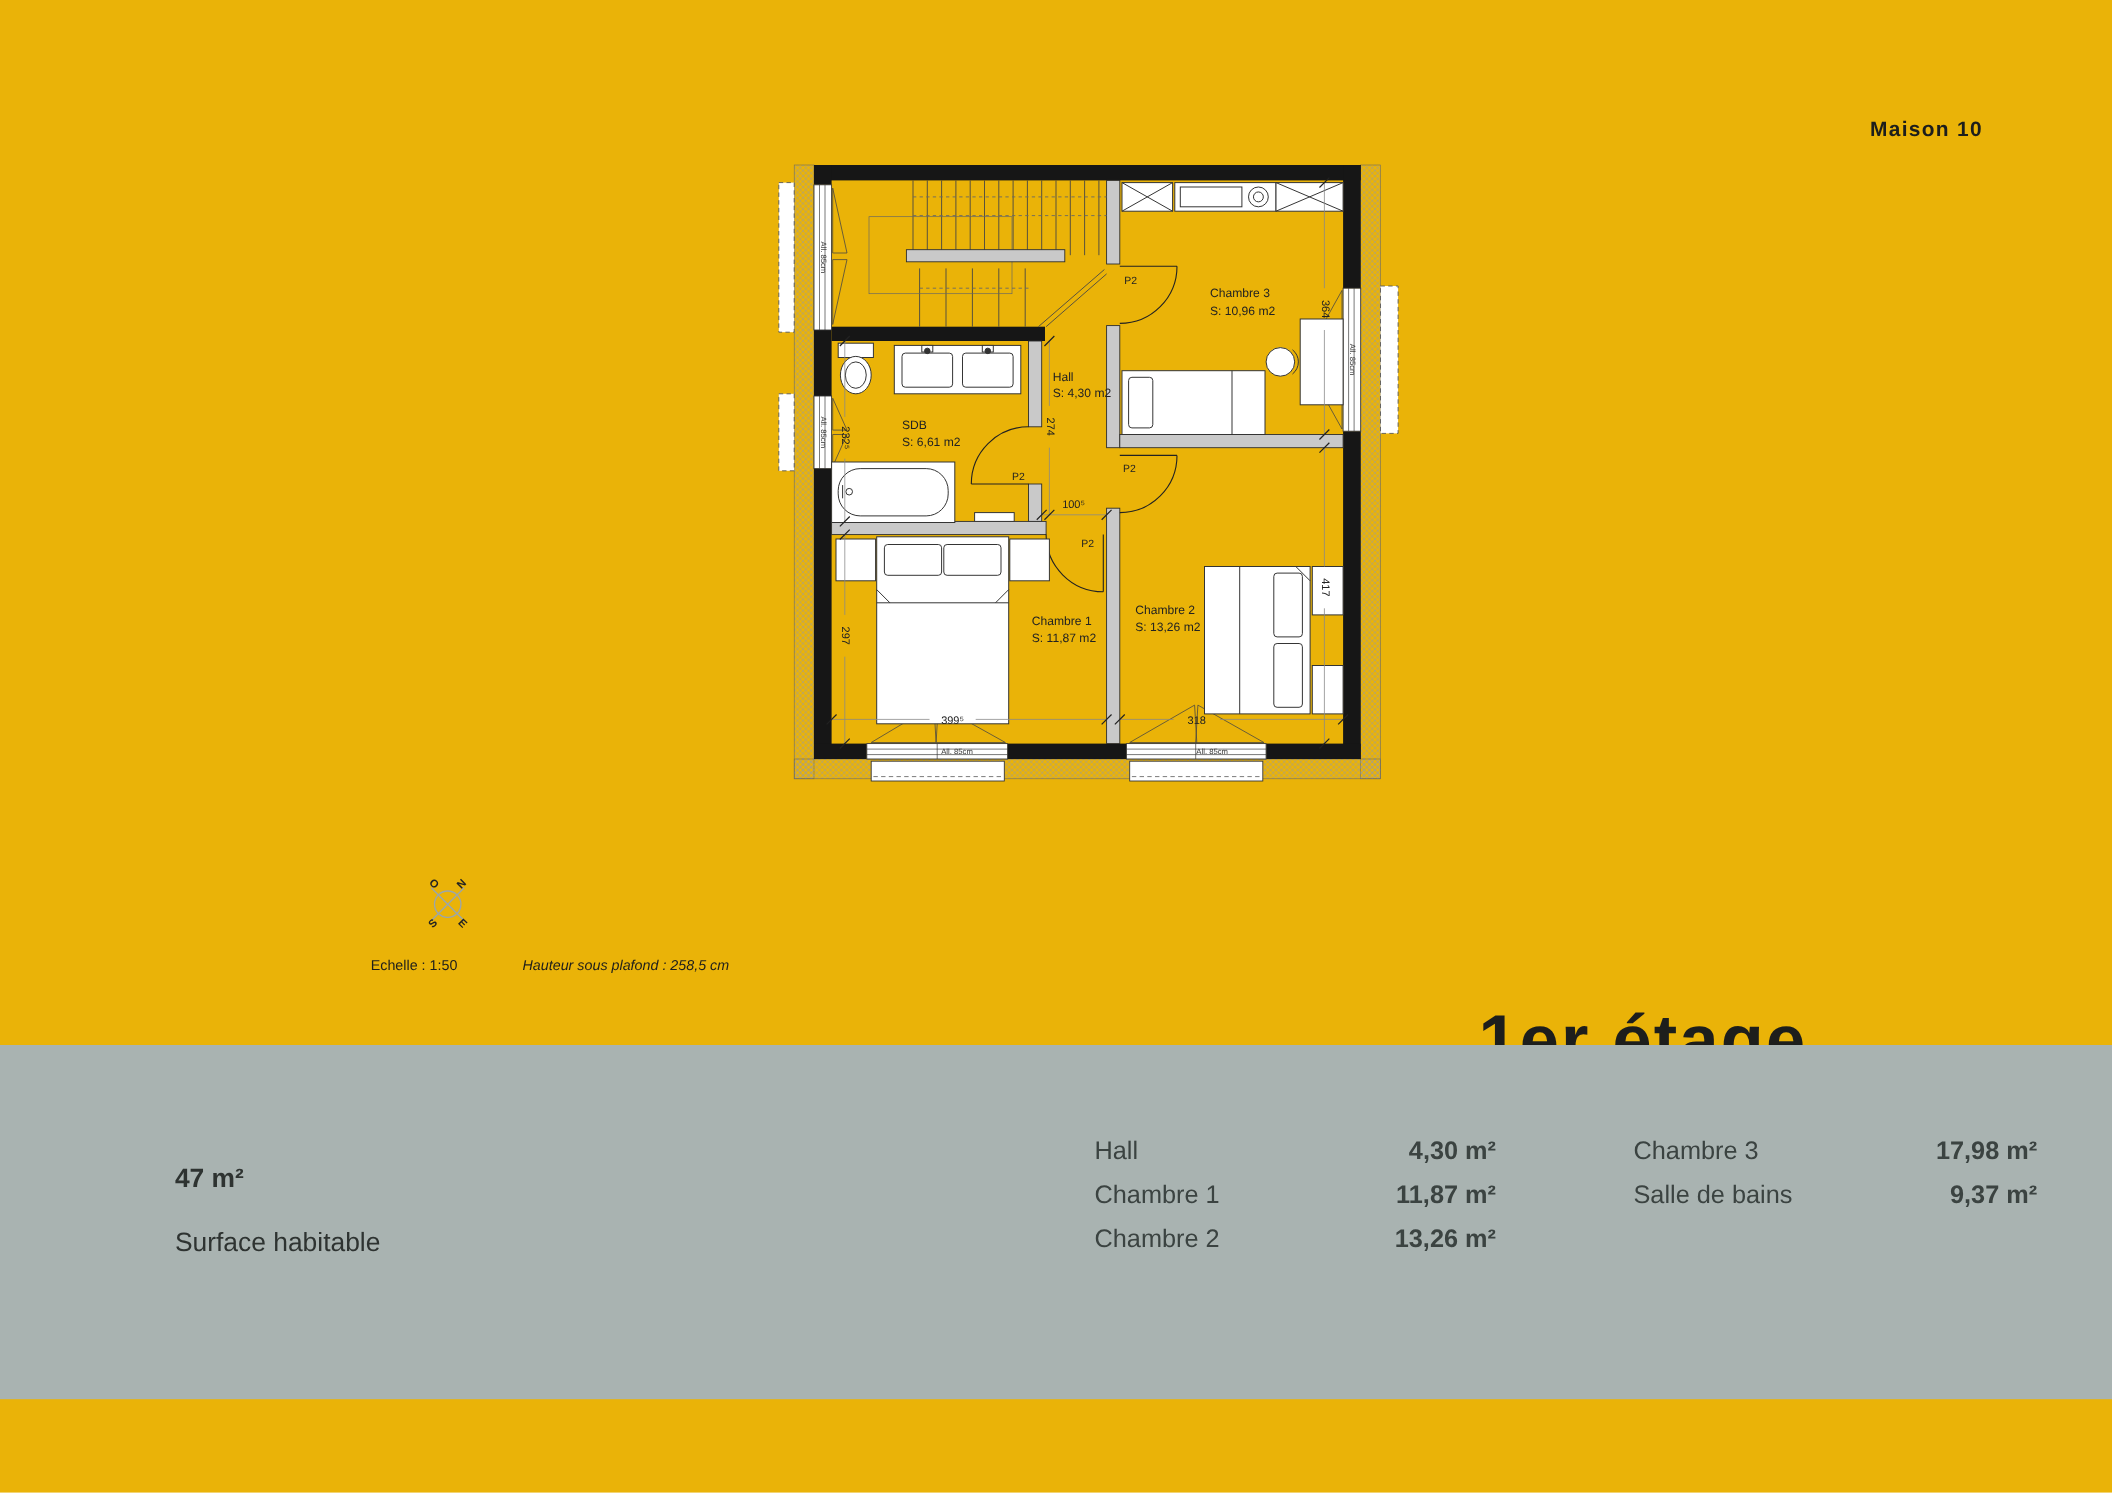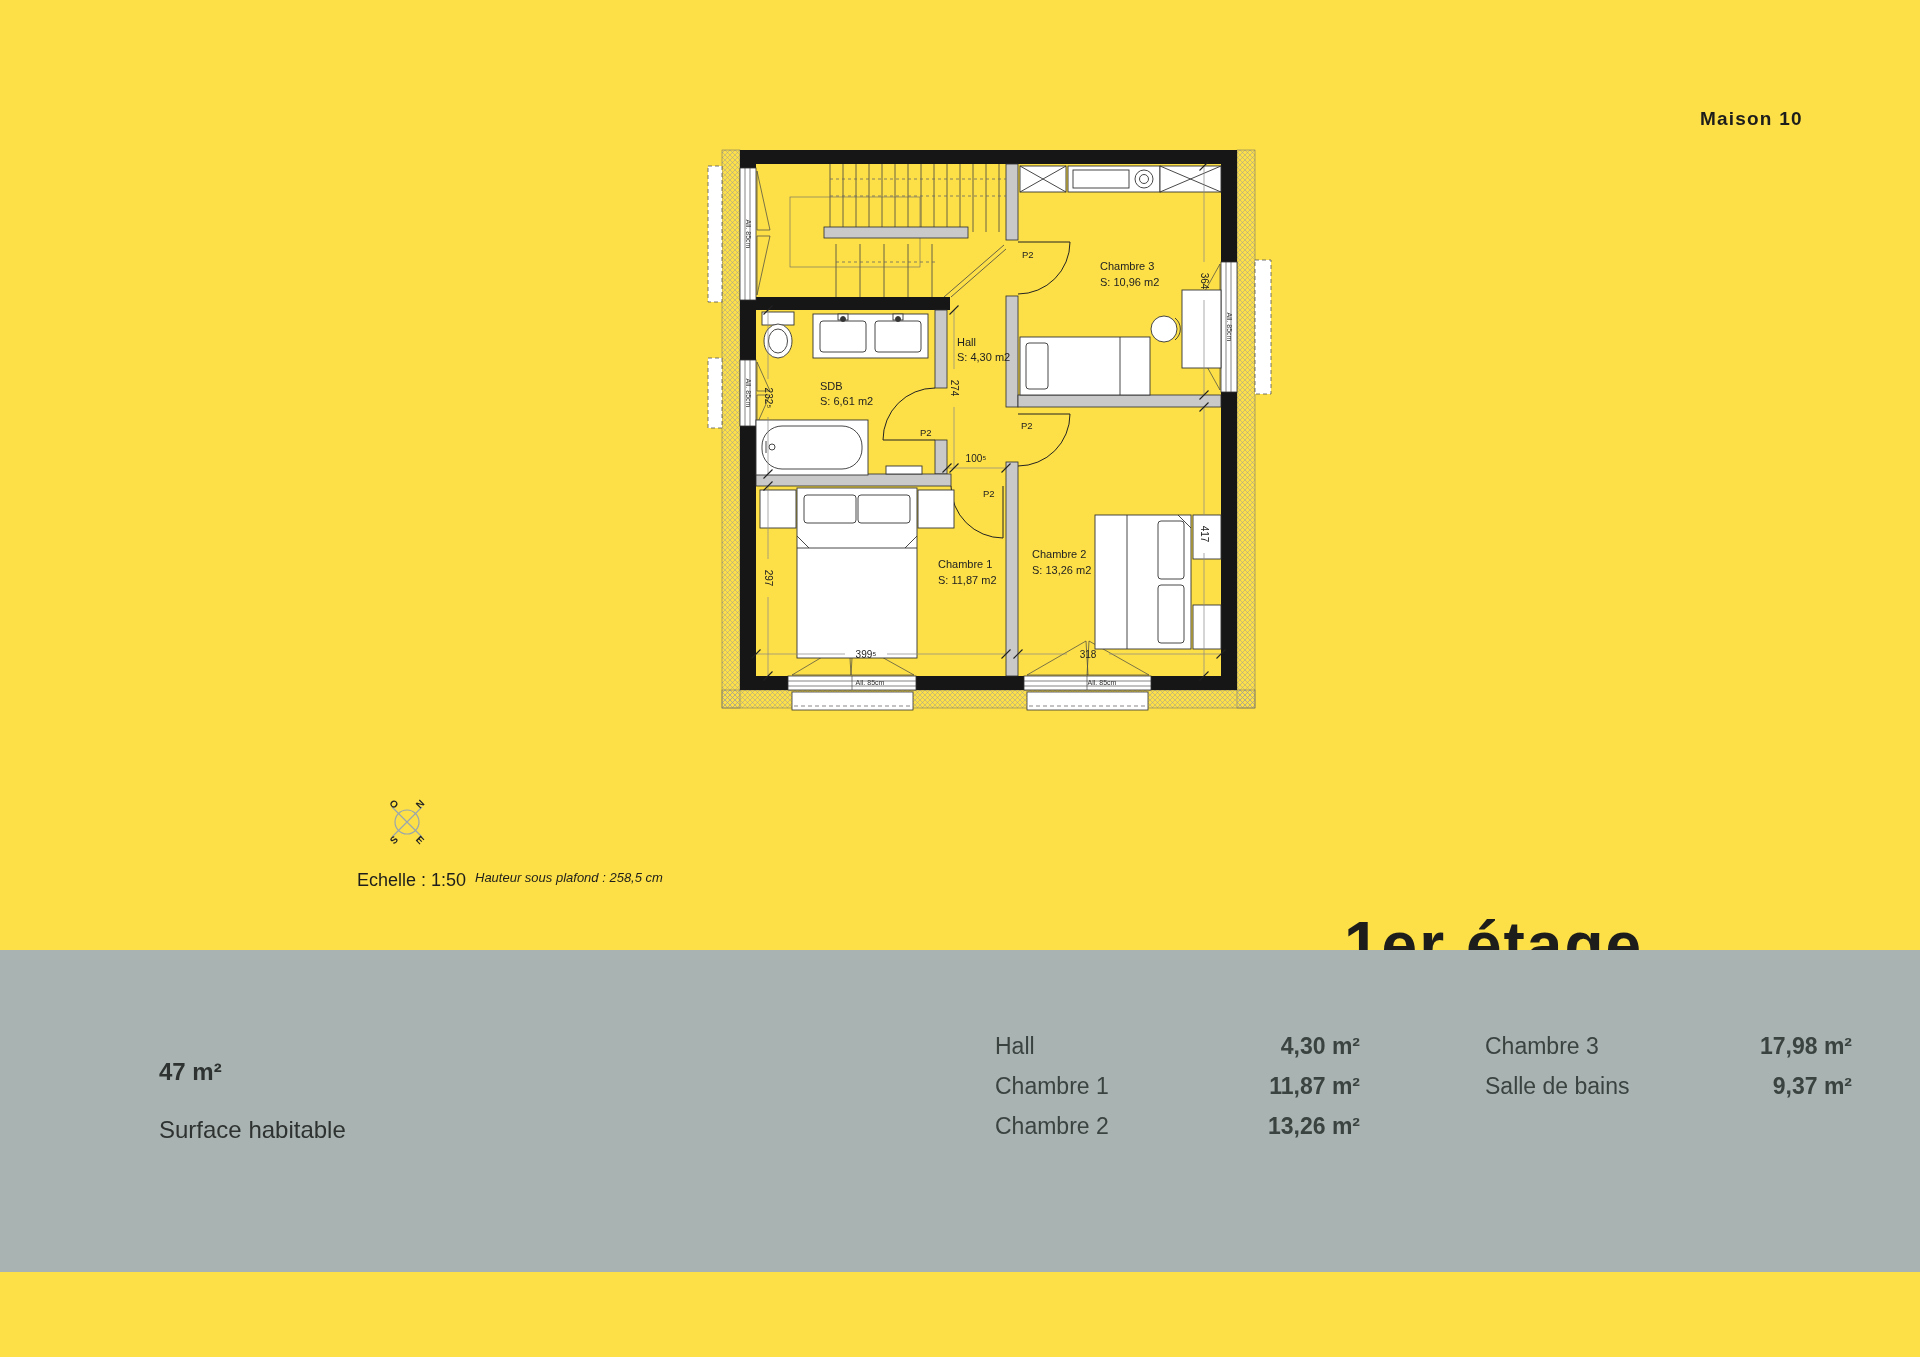--- a/index.html
+++ b/index.html
@@ -1,20 +1,20 @@
 <!DOCTYPE html>
 <html><head>
 <meta charset="utf-8">
 <style>
   html,body{margin:0;padding:0;background:#fff;}
-  .page{position:relative;width:1920px;height:1357px;background:#fde047;overflow:hidden;
+  .page{position:relative;width:1920px;height:1357px;background:#eab308;overflow:hidden;
         font-family:"Liberation Sans", sans-serif;}
   .abs{position:absolute;}
   .project-title{left:1700px;top:108px;font-size:19px;font-weight:bold;letter-spacing:1.2px;color:#1d1e1c;}
-  .meta-scale{left:357px;top:870px;font-size:18px;color:#1d1e1c;}
+  .meta-scale{left:337px;top:870px;font-size:13px;color:#1d1e1c;}
   .meta-ceiling{left:475px;top:870px;font-size:13px;color:#1d1e1c;font-style:italic;}
   .floor-title{left:1344px;top:908px;font-size:64px;font-weight:bold;letter-spacing:2px;color:#1d1e1c;}
   .banner{left:0;top:950px;width:1920px;height:322px;background:#a9b3b1;}
   .surface-value{left:159px;top:1058px;font-size:24px;font-weight:bold;color:#2e3331;}
   .surface-label{left:159px;top:1088px;font-size:24px;color:#2e3331;margin-top:28px;}
   .room-row{position:absolute;display:flex;justify-content:space-between;font-size:23px;color:#3b4341;}
   .room-row .lab{white-space:nowrap;}
   .room-row .val{white-space:nowrap;font-weight:bold;}
   .col1{left:995px;width:365px;}
   .col2{left:1485px;width:367px;}

